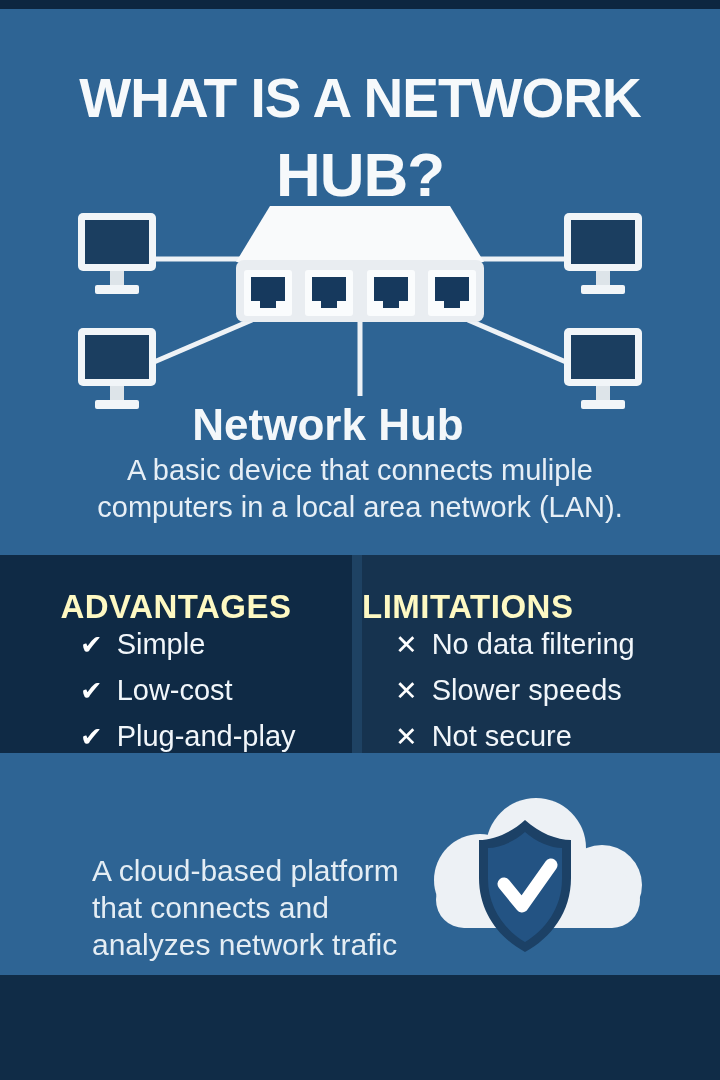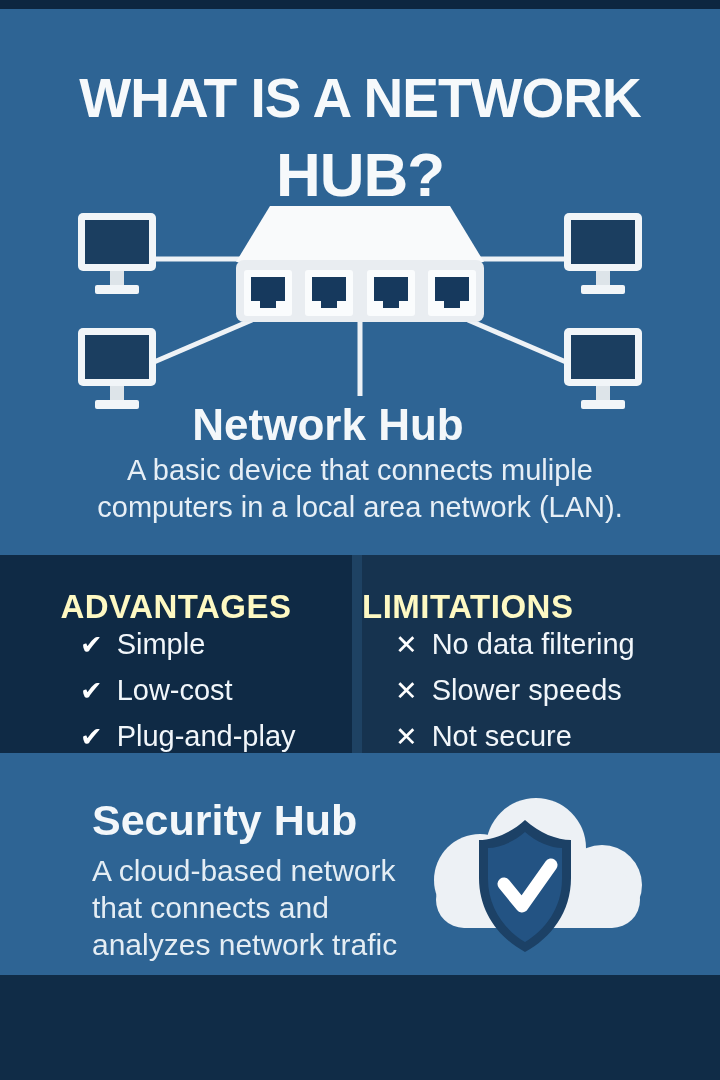--- a/index.html
+++ b/index.html
@@ -159,23 +159,22 @@
     <div class="item-row">
       <span class="item-icon">✕</span>
       <span>Slower speeds</span>
     </div>
     <div class="item-row">
       <span class="item-icon">✕</span>
       <span>Not secure</span>
     </div>
   </div>
 
-  <div class="abs security-heading">Security Hub</div>
   <div class="abs security-desc">
-    <span>A cloud-based network</span><br>
+    <span>A cloud-based platform</span><br>
     <span>that connects and</span><br>
     <span>analyzes network trafic</span>
   </div>
 
   <svg class="abs cloud-art" width="250" height="185" viewBox="0 0 250 185">
     <g fill="#edf1f5">
       <circle cx="72" cy="100" r="46"></circle>
       <circle cx="128" cy="68" r="50"></circle>
       <circle cx="194" cy="105" r="40"></circle>
       <rect x="28" y="92" width="204" height="56" rx="28"></rect>

